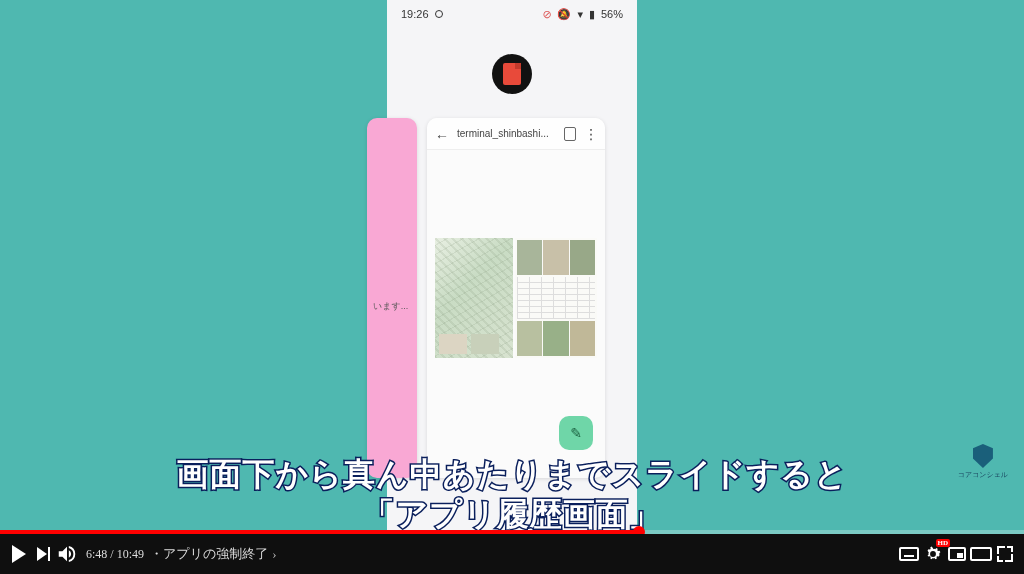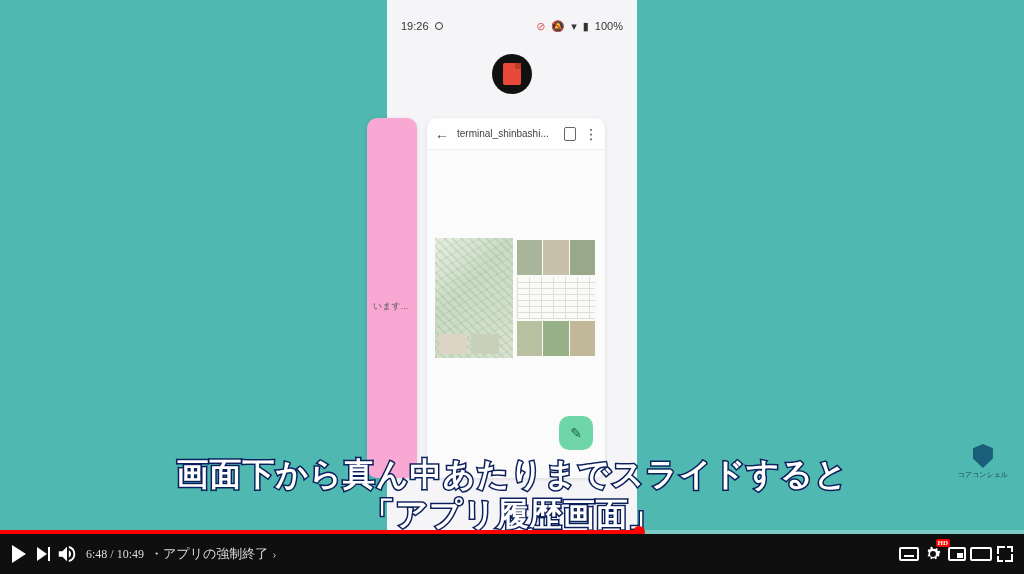--- a/index.html
+++ b/index.html
@@ -1,21 +1,21 @@
 <!DOCTYPE html>
 <html><head>
 <meta charset="utf-8">
 <style>
 * { margin: 0; padding: 0; box-sizing: border-box; }
 body { width: 1024px; height: 574px; overflow: hidden; font-family: Arial, sans-serif; position: relative; }
 
 .video-area { width: 1024px; height: 534px; background: #4fb8b0; position: relative; overflow: hidden; }
 
 .phone { position: absolute; left: 387px; top: 0; width: 250px; height: 534px; background: #f5f5f7; }
-.statusbar { height: 28px; display: flex; justify-content: space-between; align-items: center; padding: 0 14px; font-size: 11px; color: #333; margin-top: 12px; }
+.statusbar { height: 28px; display: flex; justify-content: space-between; align-items: center; padding: 0 14px; font-size: 11px; color: #333; }
 .statusbar .left, .statusbar .right { display: flex; align-items: center; gap: 6px; }
 .rec-dot { width: 8px; height: 8px; border: 1.5px solid #333; border-radius: 50%; display:inline-block; }
 
 .app-icon { position: absolute; top: 54px; left: 50%; transform: translateX(-50%); width: 40px; height: 40px; background: #111; border-radius: 50%; display:flex; align-items:center; justify-content:center; }
 .app-icon .doc { width: 18px; height: 22px; background: #e84a3a; border-radius: 2px; position: relative; }
 .app-icon .doc::after { content:""; position:absolute; top:0; right:0; width:6px; height:6px; background:#c33a2c; }
 
 .card-left { position: absolute; top: 118px; left: -20px; width: 50px; height: 360px; background: #f9a8d4; border-radius: 10px; box-shadow: 0 1px 4px rgba(0,0,0,0.12); }
 .card-left .txt { position:absolute; top: 182px; left: 6px; font-size: 9px; color:#555; }
 
@@ -94,21 +94,21 @@
     <div class="statusbar">
       <div class="left">
         <span>19:26</span>
         <span class="rec-dot"></span>
       </div>
       <div class="right">
         <span style="color:#d55;">⊘</span>
         <span>🔕</span>
         <span>▾</span>
         <span>▮</span>
-        <span>100%</span>
+        <span>56%</span>
       </div>
     </div>
 
     <div class="app-icon">
       <div class="doc"></div>
     </div>
 
     <div class="card-left">
       <div class="txt">います...</div>
     </div>

